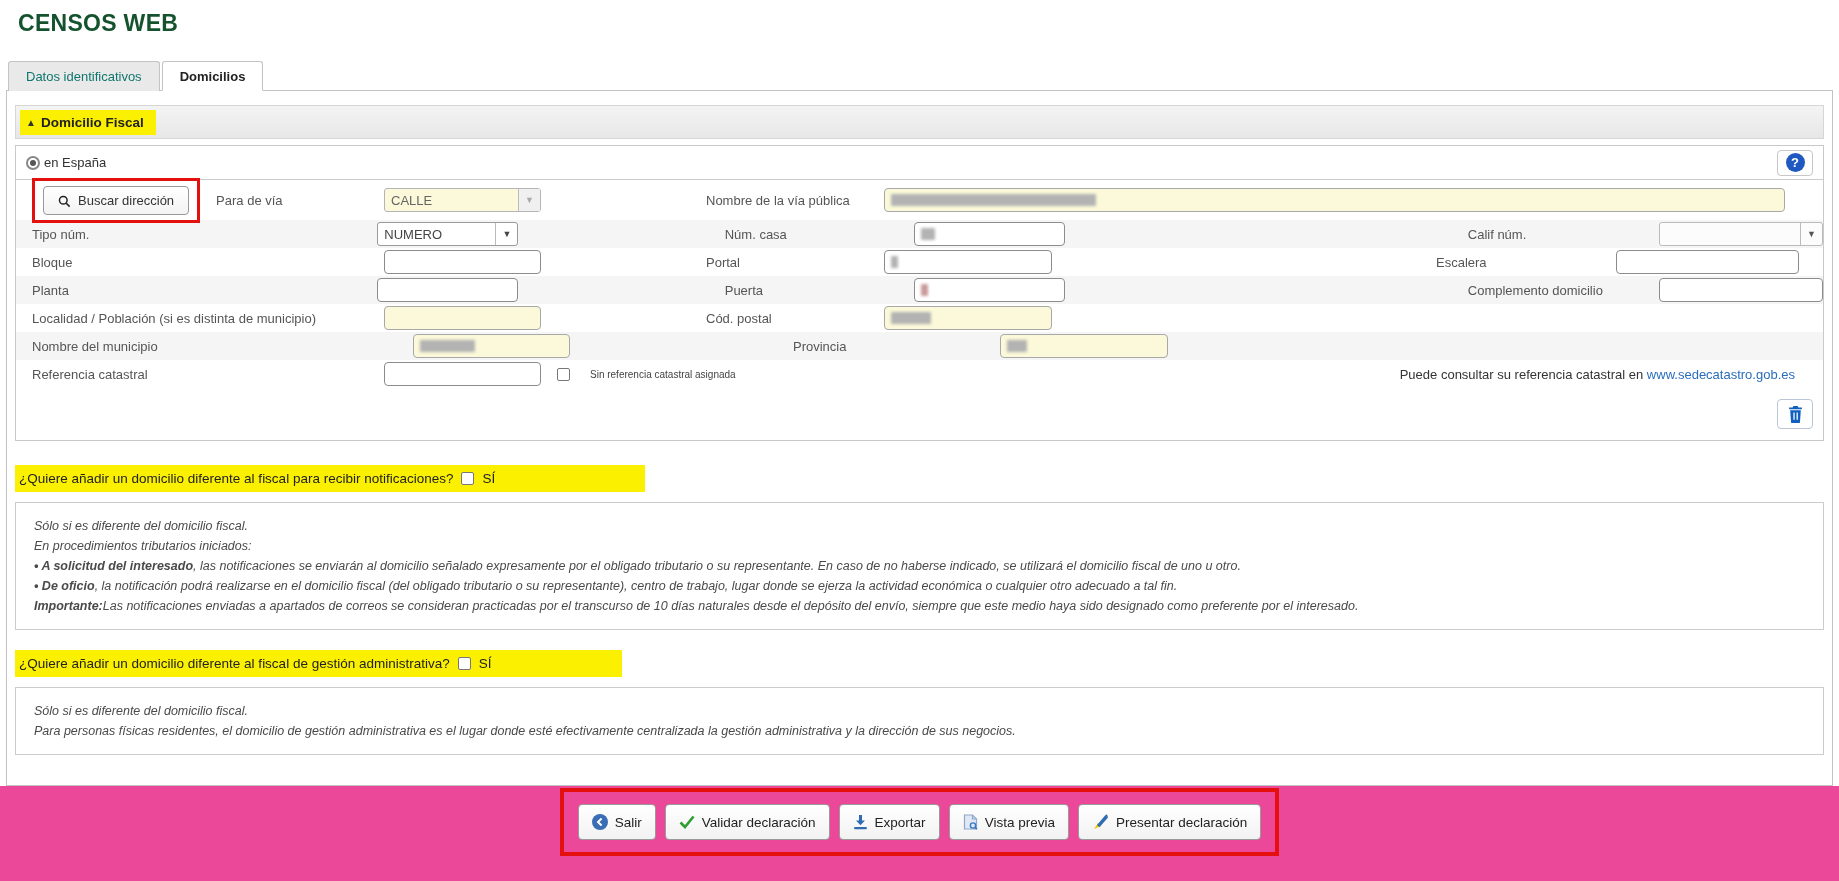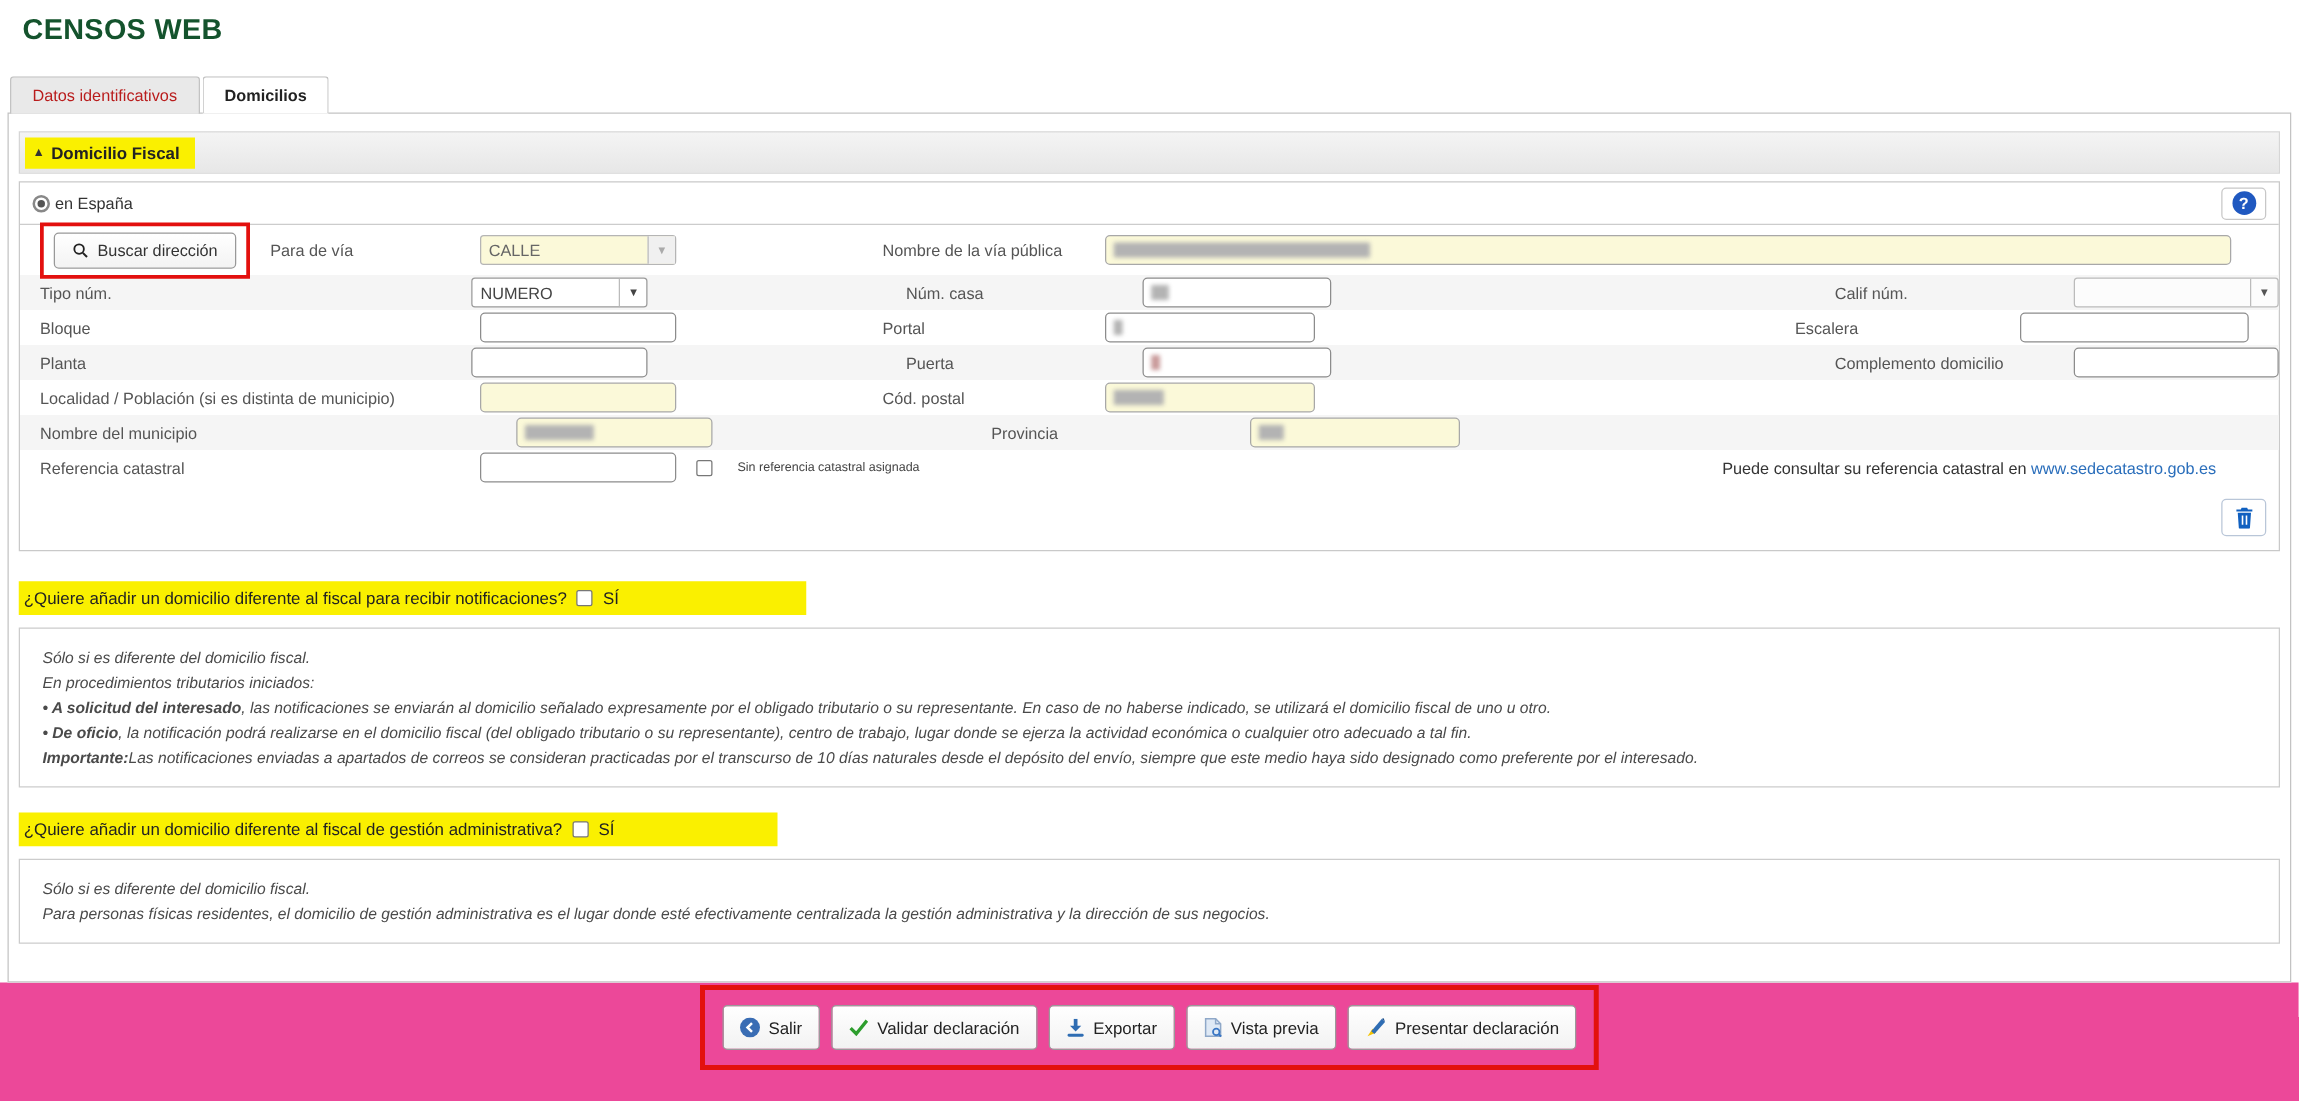--- a/index.html
+++ b/index.html
@@ -9,21 +9,21 @@
   }
   .page { display: flex; flex-direction: column; height: 100%; }
 
   
   .app-header { padding: 10px 0 0 18px; }
   .app-title { font-size: 23px; font-weight: bold; color: #14532d; letter-spacing: .3px; }
 
   
   .tabbar { display: flex; margin: 24px 6px 0 6px; padding-left: 2px; position: relative; z-index: 2; }
   .tab {
-    padding: 7px 17px 6px 17px; font-size: 13px; color: #b91c1c;
+    padding: 7px 17px 6px 17px; font-size: 13px; color: #0f766e;
     background: #e9e9e9; border: 1px solid #c3c3c3; border-bottom: none;
     border-radius: 3px 3px 0 0; margin-right: 2px; cursor: pointer; margin-bottom: -1px;
   }
   .tab.active { background: #fff; color: #222; font-weight: bold; border-bottom: 1px solid #fff; }
 
   
   .panel {
     flex: 1; margin: 0 6px; border: 1px solid #c3c3c3; background: #fff;
     padding: 8px 8px 0 8px; position: relative; z-index: 1;
   }
@@ -72,29 +72,29 @@
   .sel.disabled-yellow { background: #fbf9d9; border-color: #b5b5b5; }
   .sel.disabled-yellow .arrow { background: #f0f0f0; color: #aaa; }
   .sel.disabled-grey { background: #fcfcfc; border-color: #bbb; }
   .sel.disabled-grey .arrow { color: #555; }
 
   .redacted { display: inline-block; height: 12px; background: #b3b3b3; filter: blur(1.6px); border-radius: 1px; }
   .redacted.pink { background: #c99a9a; }
 
   .red-annot { border: 3px solid #e3100e; padding: 5px 8px; display: inline-flex; }
   .buscar-btn {
-    display: flex; align-items: center; gap: 7px; background: linear-gradient(#fff,#f3f3f3);
+    display: flex; align-items: flex-end; gap: 7px; background: linear-gradient(#fff,#f3f3f3);
     border: 1px solid #999; border-radius: 4px; padding: 6px 14px; font-size: 13px; color: #333; cursor: pointer; white-space: nowrap;
   }
   .tipovia-lbl { margin-left: 16px; }
 
   .chk { width: 13px; height: 13px; border: 1px solid #777; border-radius: 2px; background: #fff; display: inline-block; cursor: pointer; flex: none; }
 
   .ref-extra { display: flex; align-items: center; gap: 20px; margin-left: 16px; font-size: 10px; color: #444; justify-content: center; }
-  .cat-note { margin-left: auto; margin-right: 50px; font-size: 13px; color: #333; }
+  .cat-note { margin-left: auto; margin-right: 28px; font-size: 13px; color: #333; }
   .cat-link { color: #2a6ebb; cursor: pointer; }
 
   .trash-row { height: 52px; display: flex; align-items: center; justify-content: flex-end; padding-right: 10px; }
   .trash-btn { width: 36px; height: 30px; background: #fff; border: 1px solid #b9c6d8; border-radius: 4px; display: flex; align-items: center; justify-content: center; cursor: pointer; }
 
   
   .question { margin-top: 24px; display: flex; }
   .q-chip { background: #faf000; display: flex; align-items: center; gap: 8px; padding: 6px 10px 6px 4px; font-size: 13.5px; color: #222; }
   .q-chip .si { font-weight: normal; }
   .q-chip.pad1 { padding-right: 150px; }

